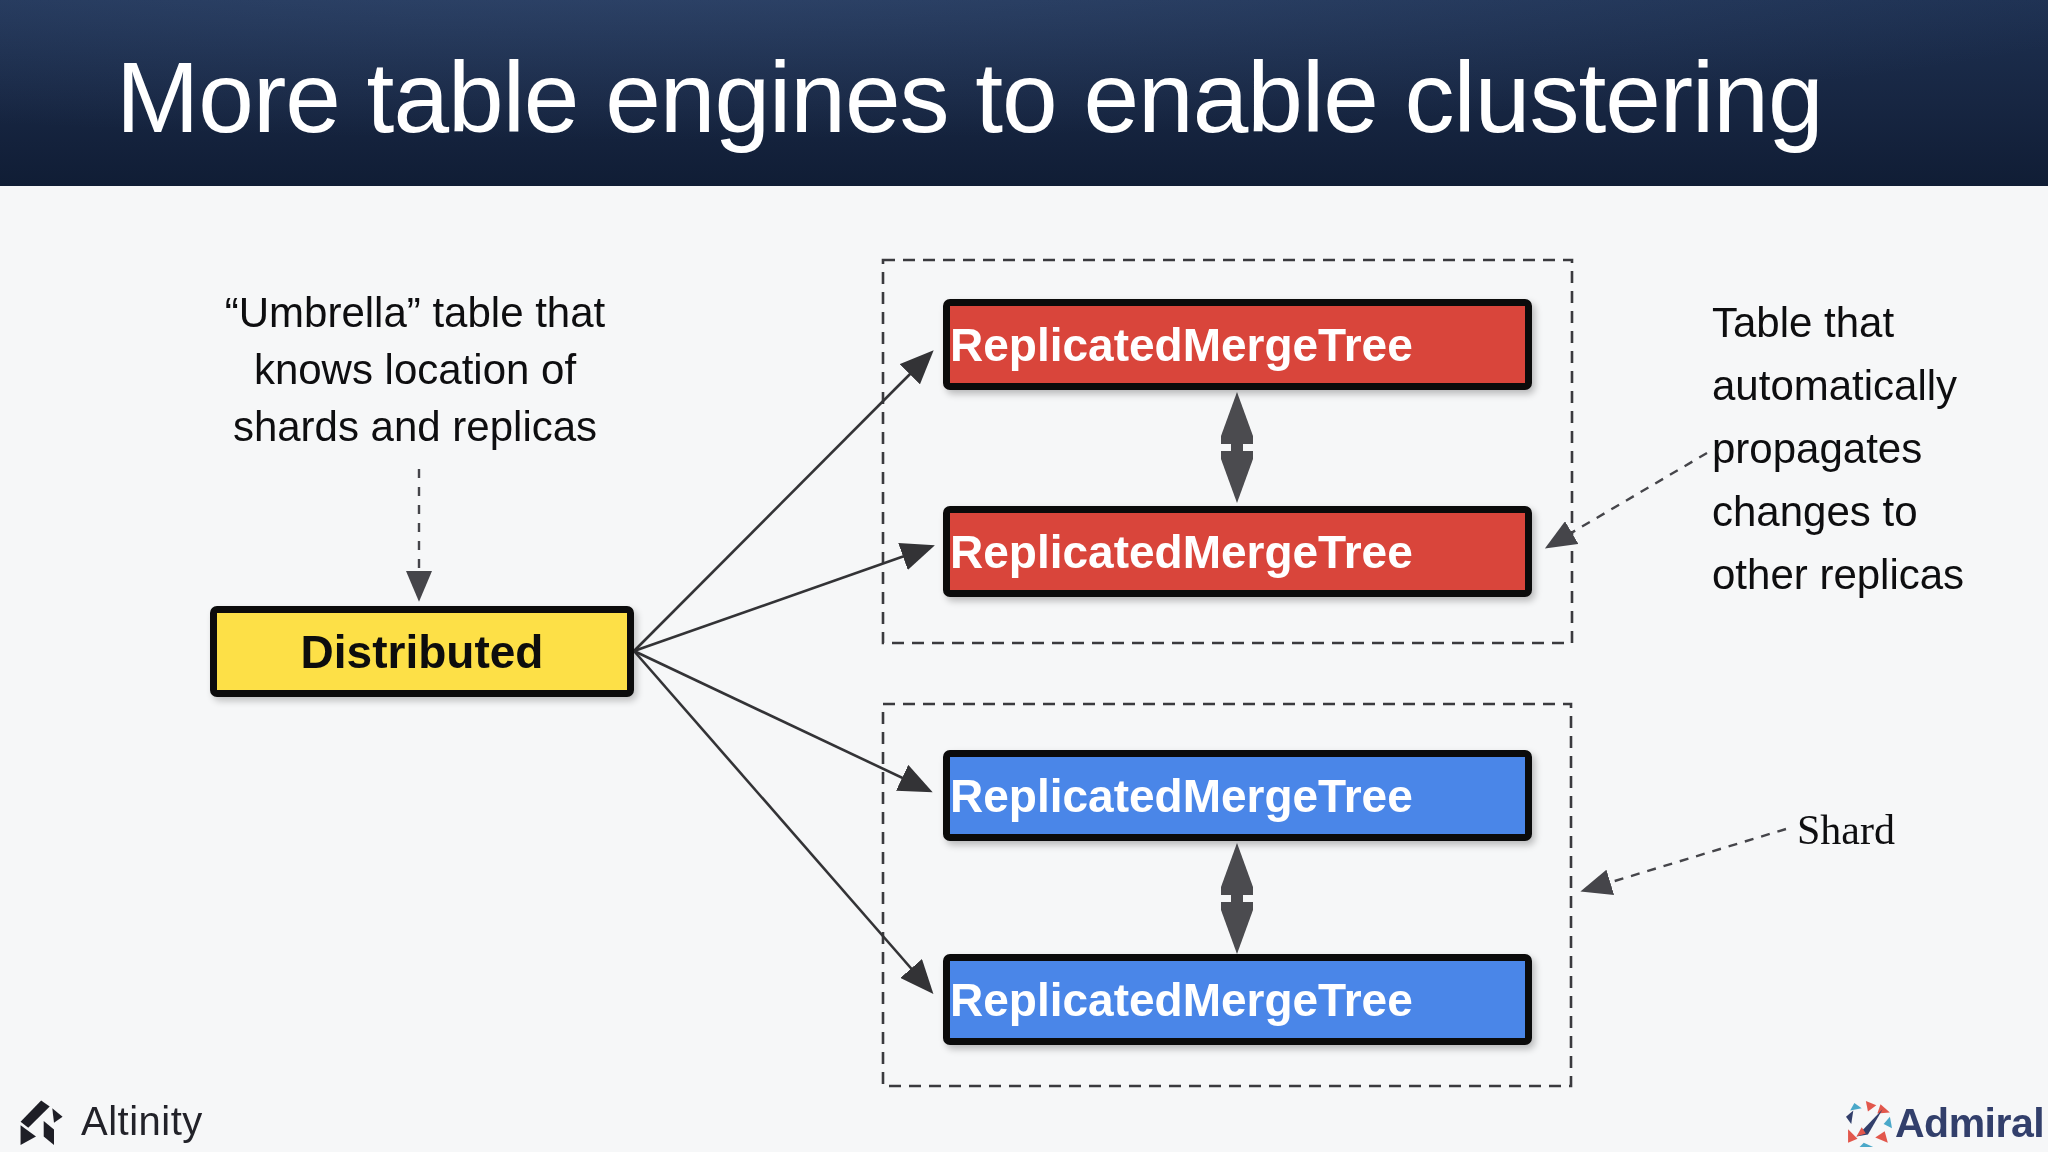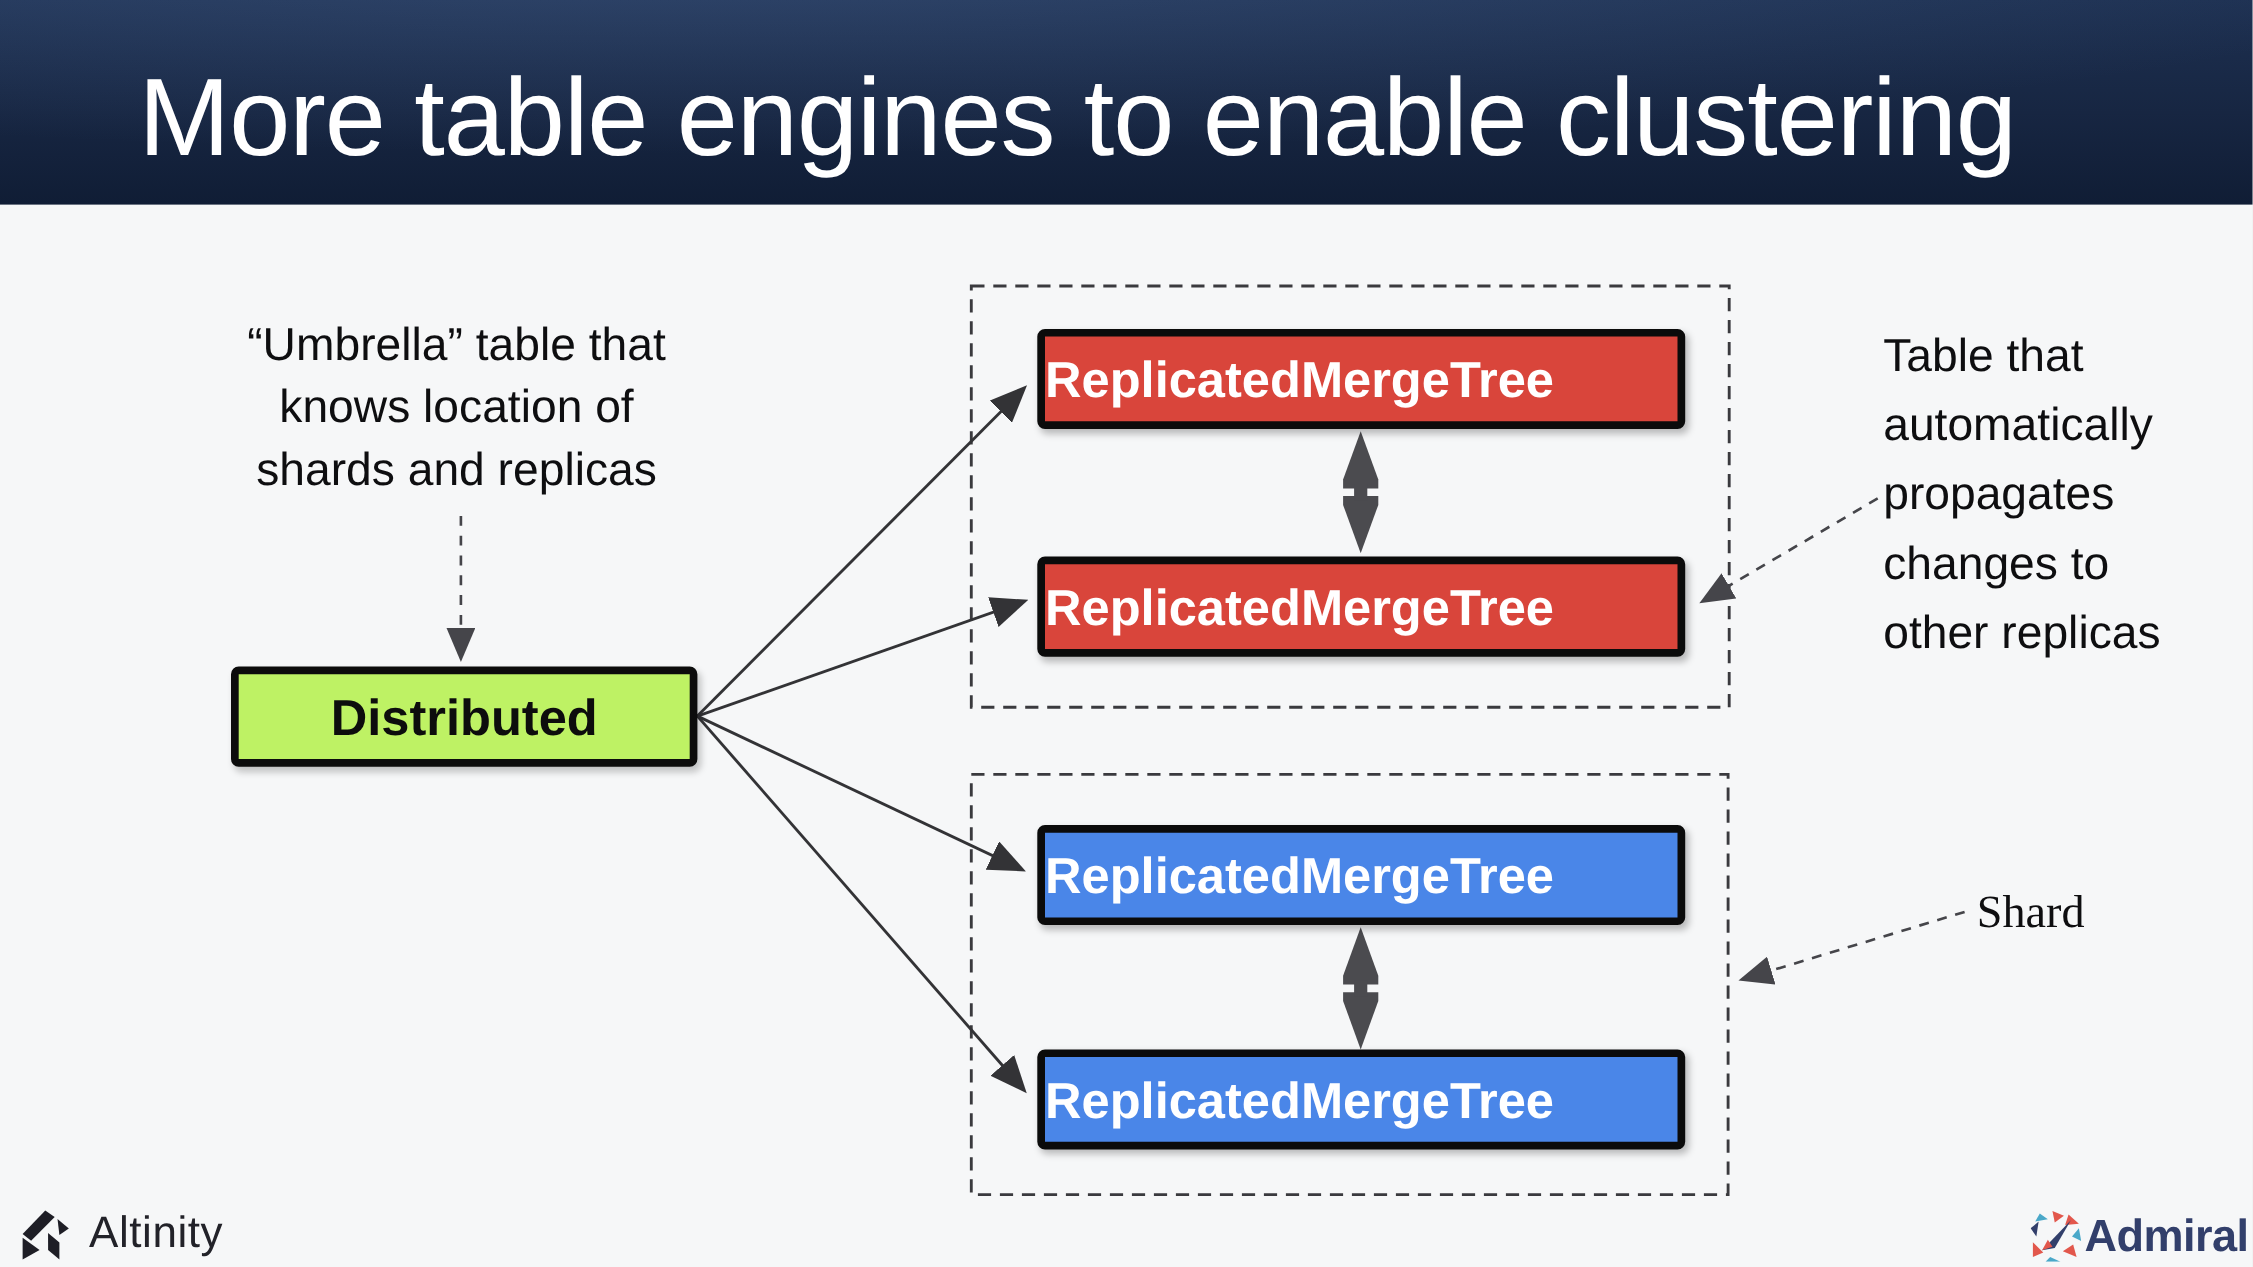--- a/index.html
+++ b/index.html
@@ -9,33 +9,33 @@
     font-family:"Liberation Sans","DejaVu Sans",sans-serif;
   }
   
   .header{
     position:absolute;left:0;top:0;width:2048px;height:186px;
     background:
       radial-gradient(130% 170% at 32% -30%, rgba(96,126,175,.30), rgba(96,126,175,0) 62%),
       linear-gradient(180deg,#1d3051 0%,#172642 55%,#101d35 100%);
   }
   .title{
-    position:absolute;left:112px;top:0;height:186px;margin:14px;
+    position:absolute;left:112px;top:0;height:186px;margin:4px;
     display:flex;align-items:center;
     color:#ffffff;font-size:100px;font-weight:400;letter-spacing:-1px;white-space:nowrap;
   }
   
   .note{position:absolute;color:#0e0e10;font-size:42px;white-space:pre-line;}
   .note-left{left:160px;top:284px;width:510px;text-align:center;line-height:57px;}
   .note-right{left:1712px;top:291px;width:330px;text-align:left;line-height:63px;}
   .shard-label{position:absolute;left:1797px;top:806px;font-size:42px;color:#0e0e10;line-height:48px;font-family:Liberation Serif, serif;}
   
   .dist-box{
     position:absolute;left:210px;top:606px;width:424px;height:91px;box-sizing:border-box;
-    background:#bef264;border:7px solid #0c0c0c;border-radius:7px;
+    background:#fde047;border:7px solid #0c0c0c;border-radius:7px;
     display:flex;align-items:center;justify-content:center;
     font-size:46px;font-weight:700;color:#0d0d0d;
     box-shadow:3px 4px 7px rgba(0,0,0,.22);
     text-align:center;
   }
   .engine-box{
     position:absolute;left:943px;width:589px;height:91px;box-sizing:border-box;
     border:7px solid #0b0b0b;border-radius:7px;
     display:flex;align-items:center;justify-content:flex-start;
     font-size:46px;font-weight:700;color:#ffffff;

